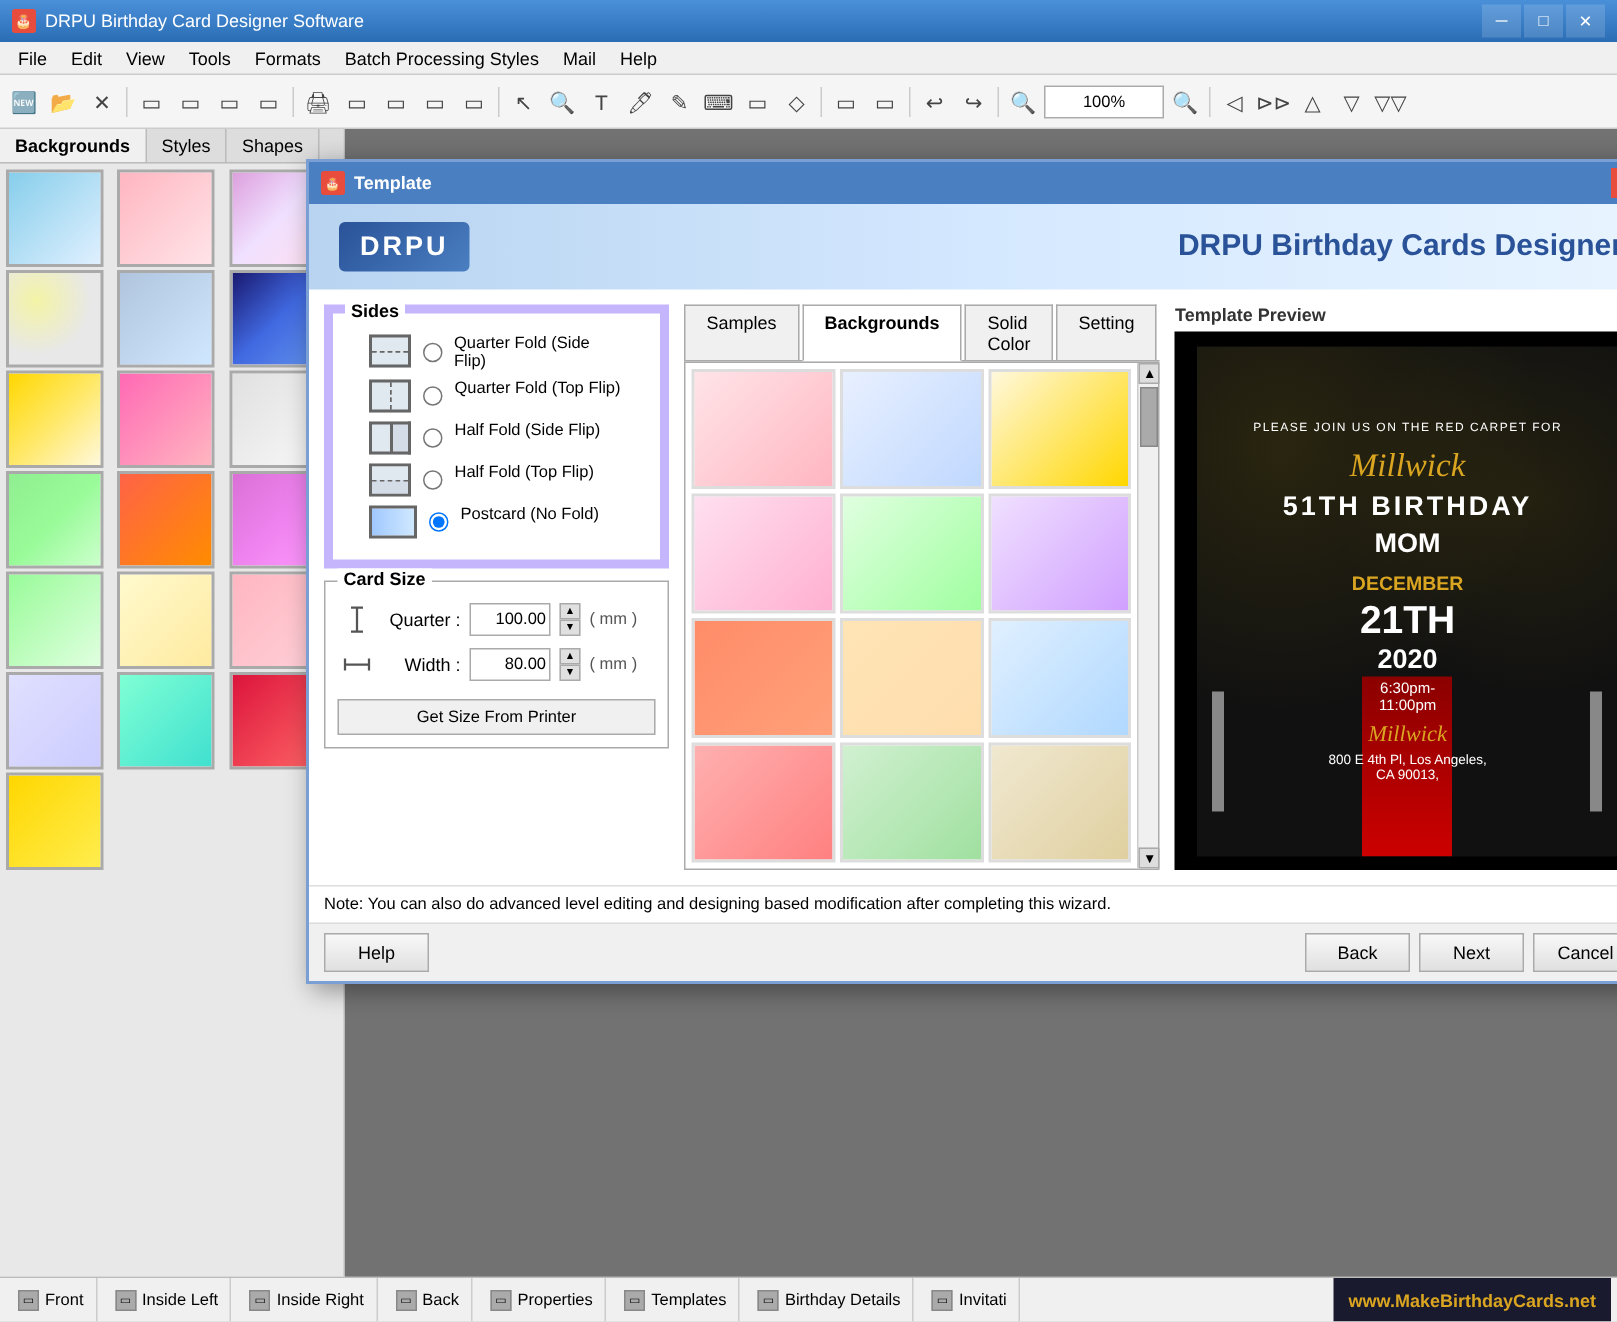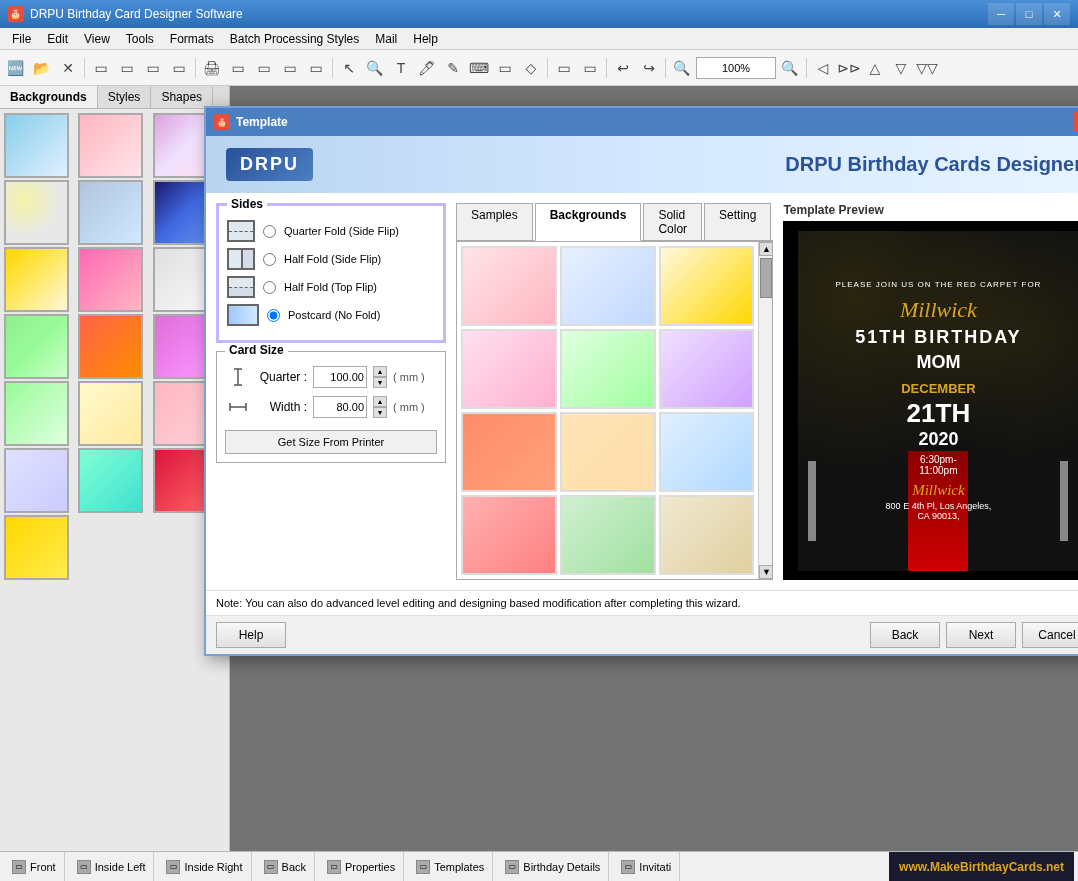--- a/index.html
+++ b/index.html
@@ -76,23 +76,23 @@
     .modal-title-icon { width: 16px; height: 16px; background: #e74c3c; border-radius: 2px; display: flex; align-items: center; justify-content: center; font-size: 8px; color: white; font-weight: bold; }
     .modal-close-btn { width: 20px; height: 20px; background: #e74c3c; border: none; color: white; cursor: pointer; font-size: 12px; display: flex; align-items: center; justify-content: center; }
 
     .modal-header { background: linear-gradient(to right, #b8d4f0, #d4e8ff, #e8f4ff); padding: 12px 20px; display: flex; align-items: center; justify-content: space-between; }
     .drpu-logo { background: linear-gradient(135deg, #2a5298, #4a7fc1); color: white; font-size: 18px; font-weight: bold; padding: 6px 14px; border-radius: 4px; letter-spacing: 2px; }
     .modal-header-title { color: #2a5298; font-size: 20px; font-weight: bold; }
 
     .modal-body { display: flex; padding: 10px; gap: 10px; }
 
     .sides-panel { width: 230px; flex-shrink: 0; }
-    .group-box { border: 3px solid #c4b5fd; padding: 8px; position: relative; margin-bottom: 8px; }
+    .group-box { border: 6px solid #c4b5fd; padding: 8px; position: relative; margin-bottom: 8px; }
     .group-label { position: absolute; top: -9px; left: 8px; background: white; padding: 0 4px; font-size: 12px; font-weight: bold; }
-    .radio-row { display: flex; align-items: center; gap: 8px; margin: 6px 0; }
+    .radio-row { display: flex; gap: 8px; margin: 6px 16px; }
     .radio-row input[type=radio] { cursor: pointer; }
 
     .card-size-group { border: 1px solid #aaa; padding: 8px 8px 8px 8px; position: relative; margin-bottom: 6px; }
     .size-row { display: flex; align-items: center; gap: 6px; margin: 4px 0; }
     .size-label { width: 50px; text-align: right; font-size: 12px; }
     .size-input { width: 54px; height: 22px; border: 1px solid #aaa; font-size: 11px; text-align: right; padding-right: 2px; }
     .size-unit { font-size: 11px; color: #555; }
     .size-icon { width: 26px; height: 26px; display: flex; align-items: center; justify-content: center; }
     .get-size-btn { width: 100%; height: 24px; background: #f0f0f0; border: 1px solid #aaa; cursor: pointer; font-size: 11px; margin-top: 6px; }
 
@@ -312,20 +312,27 @@
 
           <div class="sides-panel">
             <div class="group-box">
               <span class="group-label">Sides</span>
               <div class="radio-row">
                 <div class="fold-vert" style="width:28px;height:22px;border:2px solid #666;background:#e0e8f0;position:relative;">
                     <div style="position:absolute;top:50%;left:0;right:0;border-top:1px dashed #666;"></div>
                   </div>
                 <input type="radio" name="fold" id="r1" style="">
                 <label for="r1" style="font-size:11px;">Quarter Fold (Side Flip)</label>
+              </div>
+              <div class="radio-row">
+                <div class="fold-horiz" style="width:28px;height:22px;border:2px solid #666;background:#e0e8f0;position:relative;">
+                    <div style="position:absolute;left:50%;top:0;bottom:0;border-left:1px dashed #666;"></div>
+                  </div>
+                <input type="radio" name="fold" id="r2" style="">
+                <label for="r2" style="font-size:11px;">Quarter Fold (Top Flip)</label>
               </div>
               <div class="radio-row">
                 <div style="display:flex;width:28px;">
                   <div style="width:16px;height:22px;border:2px solid #666;background:#e0e8f0;"></div>
                   <div style="width:12px;height:22px;border:2px solid #666;border-left:none;background:#d4dce8;"></div>
                 </div>
                 <input type="radio" name="fold" id="r3" style="">
                 <label for="r3" style="font-size:11px;">Half Fold (Side Flip)</label>
               </div>
               <div class="radio-row">

